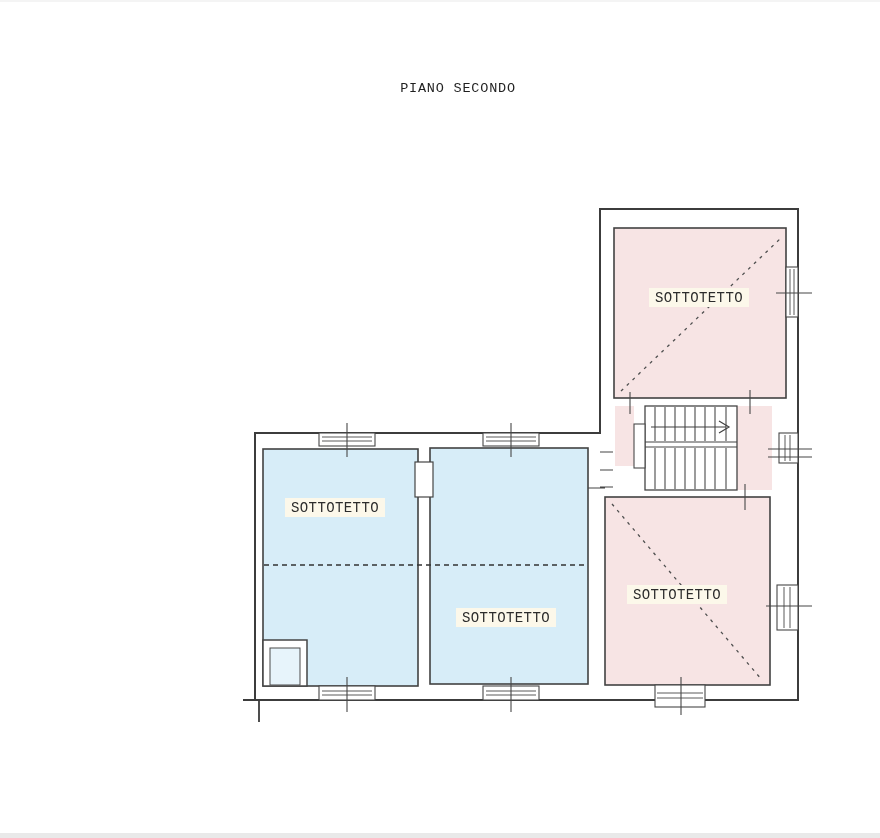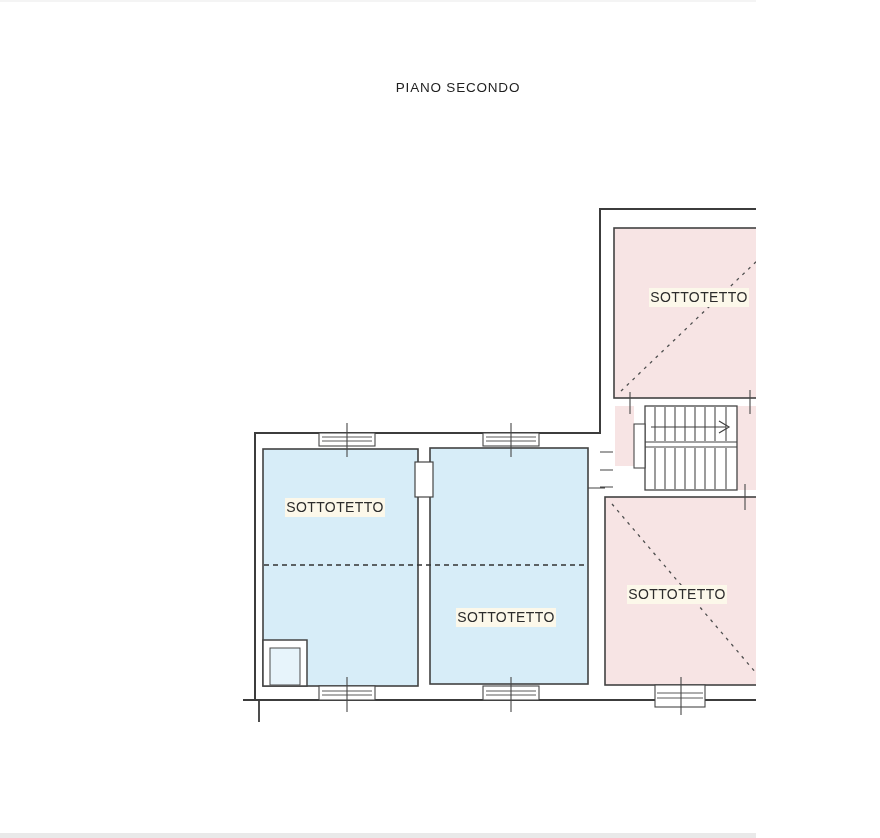--- a/index.html
+++ b/index.html
@@ -1,21 +1,21 @@
 <!DOCTYPE html>
 <html><head>
 <meta charset="utf-8">
 <style>
   html,body { margin:0; padding:0; background:#ffffff; }
   .page {
     position:relative;
-    width:756px; height:838px;
+    width:880px; height:838px;
     background:#ffffff;
     overflow:hidden;
-    font-family:Liberation Sans, sans-serif;
+    font-family:Liberation Mono, monospace;
   }
   svg { display:block; }
 
   .outer-wall   { fill:#ffffff; stroke:#3c3c3c; stroke-width:2; }
   .stub         { stroke:#3c3c3c; stroke-width:1.8; fill:none; }
   .room         { stroke:#424242; stroke-width:1.6; }
   .landing      { stroke:none; }
   .thin         { stroke:#454545; stroke-width:1.2; fill:none; }
   .stair-rect   { fill:#ffffff; stroke:#454545; stroke-width:1.3; }
   .tread        { stroke:#4a4a4a; stroke-width:1.1; fill:none; }

